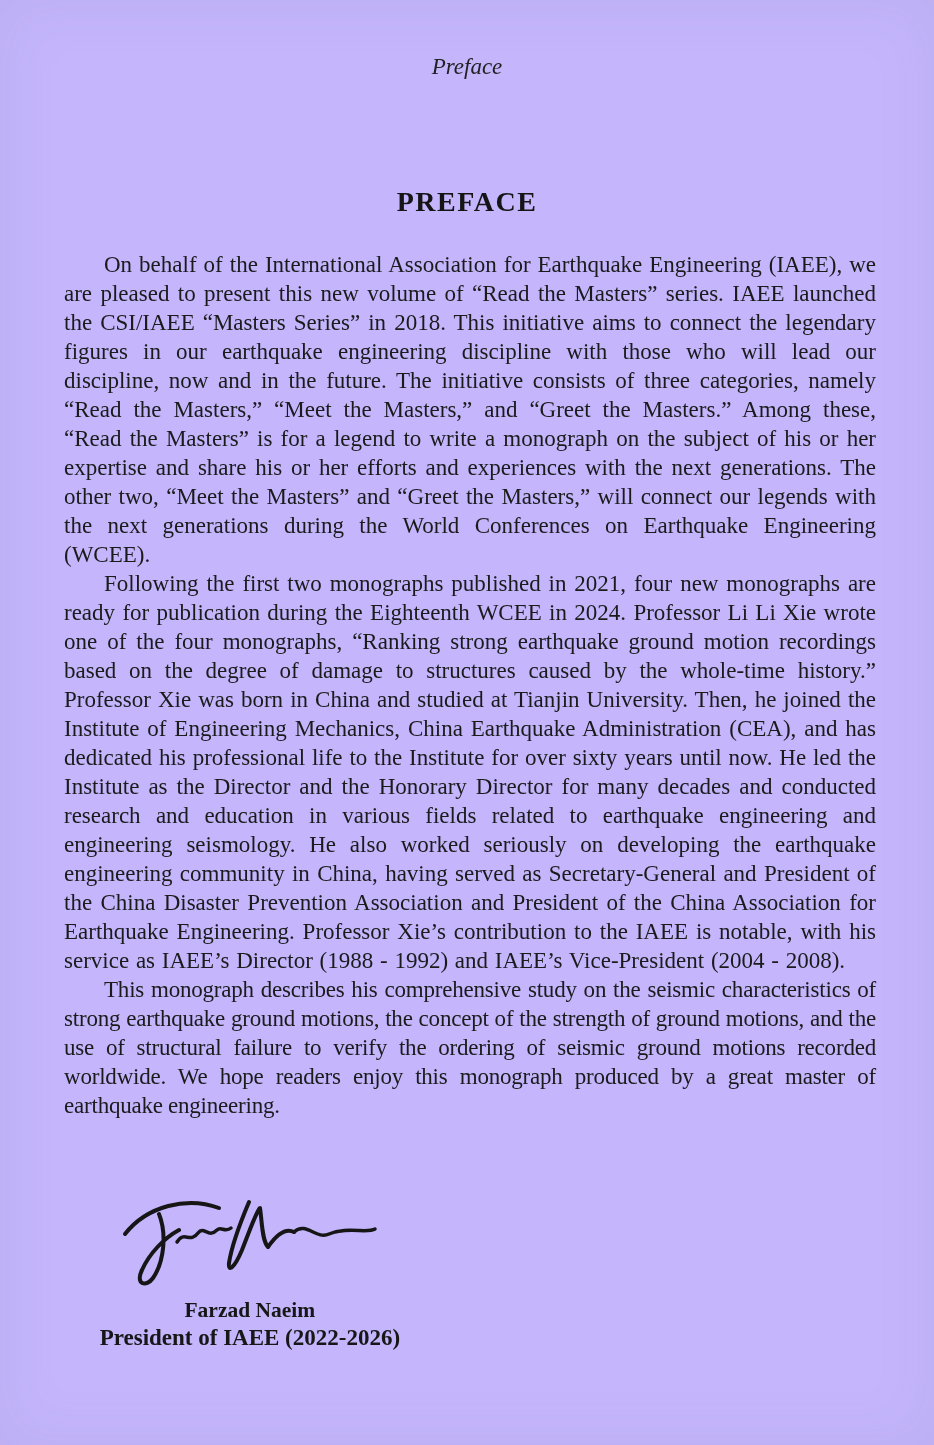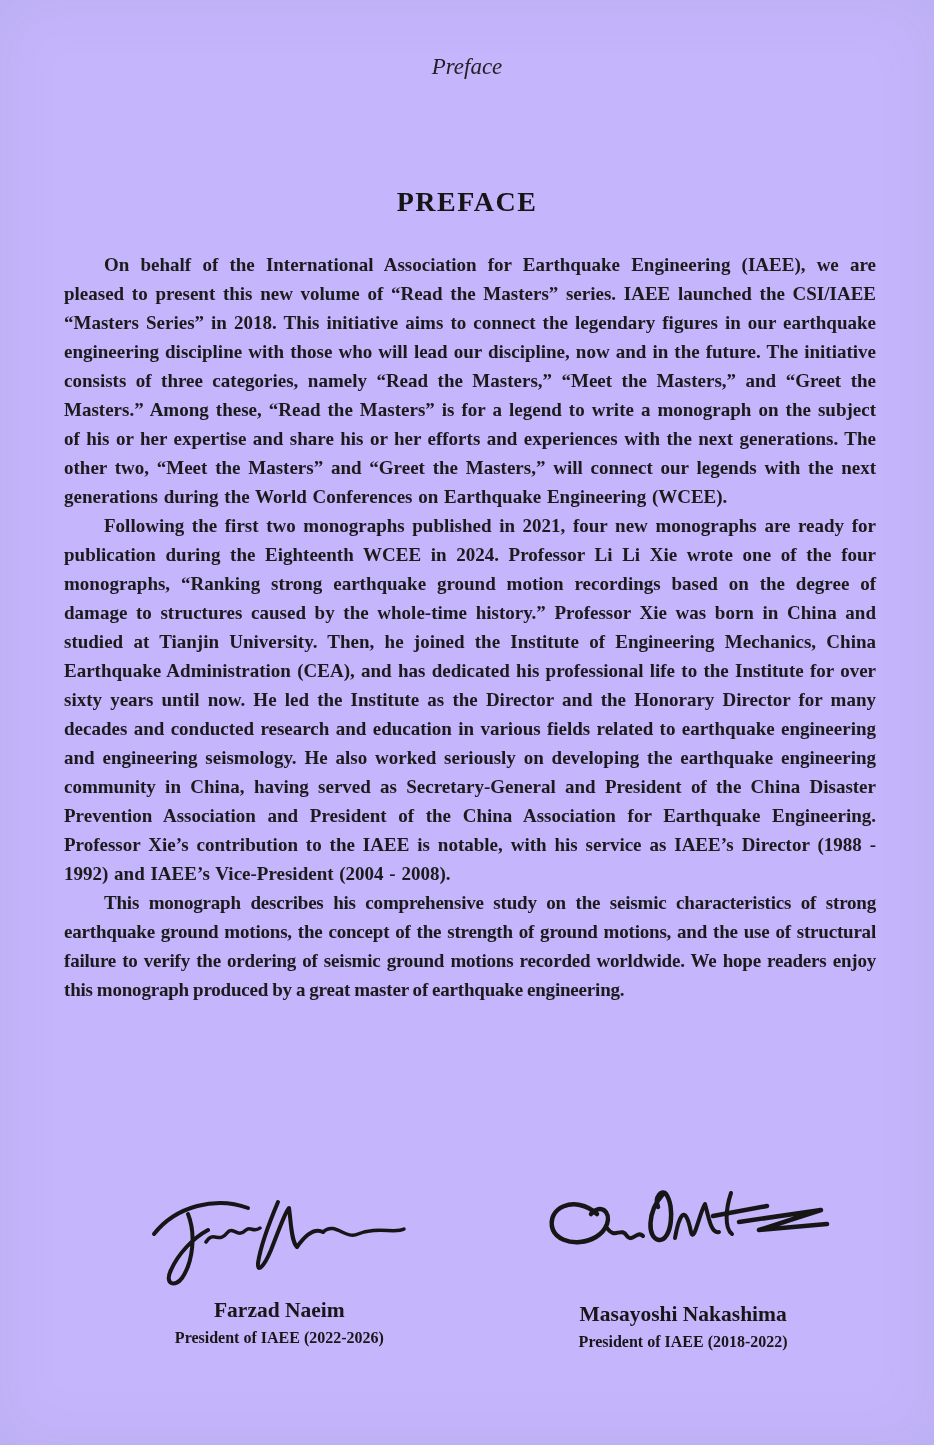--- a/index.html
+++ b/index.html
@@ -37,41 +37,40 @@
     font-weight: bold;
     font-size: 28px;
     letter-spacing: 1.5px;
     color: #151515;
   }
   .body-text {
     position: absolute;
     top: 250px;
     left: 64px;
     width: 812px;
-    font-size: 19px;
+    font-size: 23px;
     line-height: 29px;
     text-align: justify;
-    font-weight: bold;
   }
   .body-text p {
     margin: 0;
     text-indent: 40px;
     word-spacing: 1px;
   }
   .body-text p.tight {
     word-spacing: -0.5px;
     letter-spacing: -0.2px;
   }
   .signatures {
     position: absolute;
     top: 1188px;
-    left: 61px;
+    left: 48px;
     width: 824px;
     display: flex;
-    justify-content: flex-end;
+    justify-content: space-between;
   }
   .sig-block {
     width: 49%;
     text-align: center;
   }
   .sig-art {
     display: block;
     margin: 0 auto;
   }
   .sig-art path {
@@ -81,21 +80,21 @@
     stroke-linejoin: round;
   }
   .sig-name {
     font-weight: bold;
     font-size: 21.5px;
     line-height: 28px;
     color: #171717;
   }
   .sig-title {
     font-weight: bold;
-    font-size: 16px;
+    font-size: 23px;
     line-height: 28px;
     color: #171717;
   }
   .sig-block.left .sig-name { margin-top: 8px; }
   .sig-block.right .sig-name { margin-top: 40px; }
   .page-number {
     position: absolute;
     top: 1366px;
     left: 0;
     width: 100%;
@@ -127,30 +126,17 @@
         <path stroke-width="4" d="M6,46 C28,18 68,8 100,20"></path>
         <path stroke-width="4" d="M40,26 C48,46 45,74 34,90 C27,100 16,96 23,82 C30,66 45,50 60,42"></path>
         <path stroke-width="3.5" d="M58,54 C65,42 71,56 79,45 C85,37 89,51 98,42 C102,38 106,45 112,40"></path>
         <path stroke-width="4" d="M130,14 C119,40 112,62 110,75 C109,84 115,81 123,62 C131,42 137,24 141,20 C143,33 143,53 149,59 C158,46 167,40 175,44"></path>
         <path stroke-width="3.5" d="M175,44 C187,33 197,52 210,46 C228,38 248,46 256,41"></path>
       </svg>
       <div class="sig-name">Farzad Naeim</div>
       <div class="sig-title">President of IAEE (2022-2026)</div>
     </div>
 
-    <div class="sig-block right">
-      <svg class="sig-art" width="300" height="72" viewBox="0 0 300 72">
-        <path stroke-width="4.5" d="M64,26 C42,6 12,20 20,42 C28,60 66,58 74,36 C78,24 68,15 58,26"></path>
-        <path stroke-width="4" d="M74,40 C82,52 88,38 94,48 C99,55 104,42 110,48"></path>
-        <path stroke-width="4.5" d="M130,6 C114,24 114,50 126,52 C139,53 142,18 133,6 C129,1 121,9 125,19"></path>
-        <path stroke-width="4" d="M142,50 C146,28 152,14 158,44 C161,56 166,26 172,16 C176,30 178,46 186,44"></path>
-        <path stroke-width="4" d="M198,5 C193,20 191,40 199,46"></path>
-        <path stroke-width="4.5" d="M180,28 L234,18"></path>
-        <path stroke-width="4.5" d="M206,34 L288,22 L226,42 L294,36"></path>
-      </svg>
-      <div class="sig-name">Masayoshi Nakashima</div>
-      <div class="sig-title">President of IAEE (2018-2022)</div>
-    </div>
 
   </div>
 
 
 </div>
 
 </body></html>

